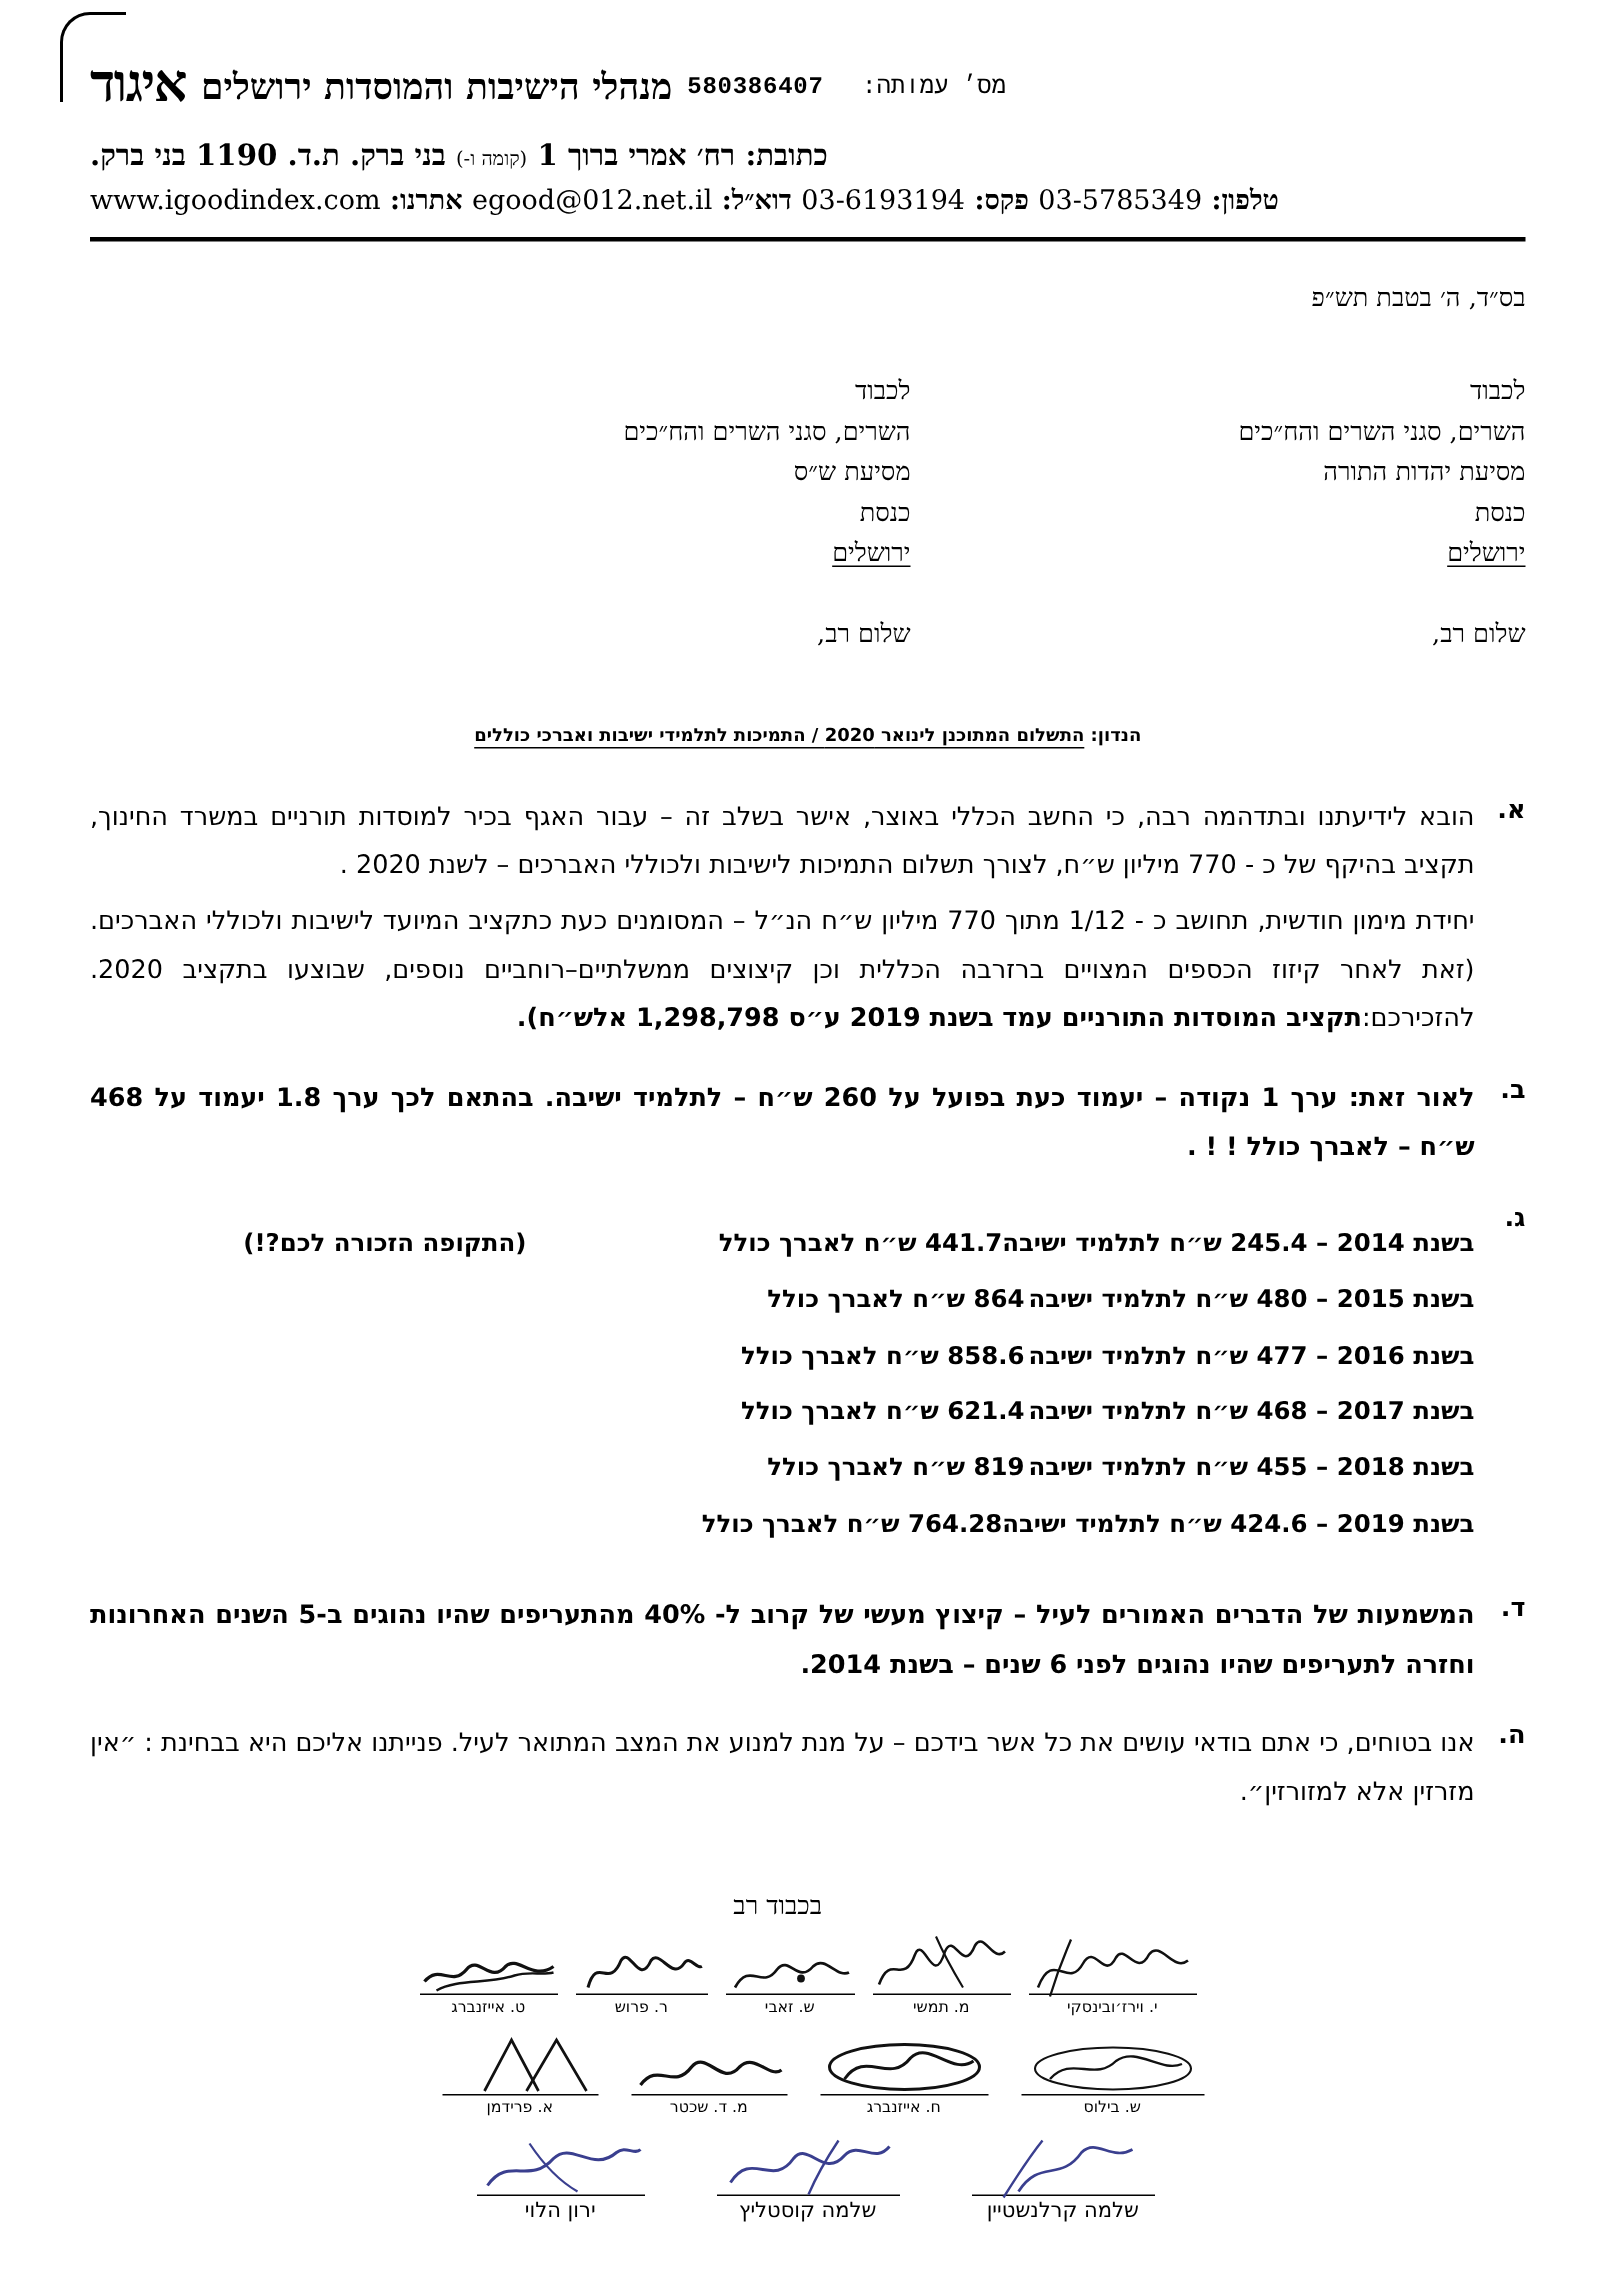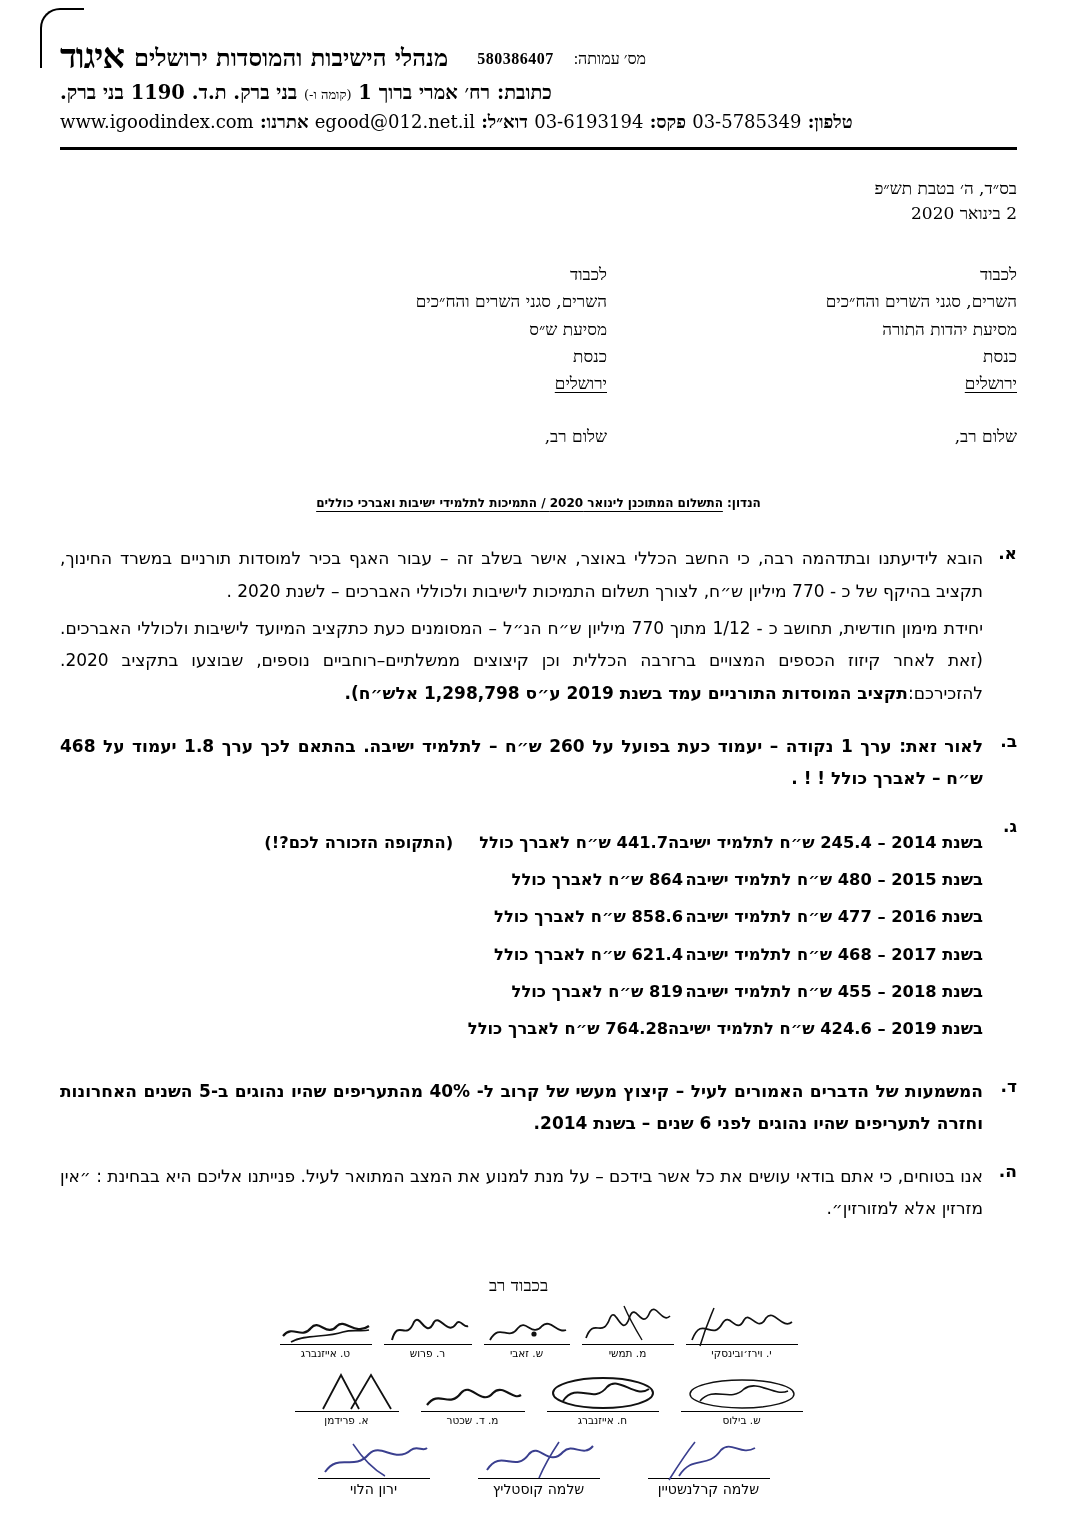--- a/index.html
+++ b/index.html
@@ -56,38 +56,37 @@
     border-bottom:none;
   }
   .lh-org{
     font-family:"DejaVu Serif","Liberation Serif",serif;
     font-weight:bold;
     font-size:24px;
     line-height:1.1;
     padding-bottom:2px;
   }
   .lh-assoc{
-    font-family:Liberation Serif, serif;
+    font-family:Liberation Mono, monospace;
     font-size:16px;
     line-height:1.1;
     padding-bottom:5px;
     white-space:nowrap;
-    margin-left:19px;
   }
   .lh-assoc .num{
     font-weight:bold;
     margin-right:16px;
     letter-spacing:0.5px;
   }
   .lh-line2{
     font-family:"DejaVu Serif","Liberation Serif",serif;
     font-weight:bold;
     font-size:19.5px;
     text-align:left;
-    margin-top:8px;
+    margin-top:19px;
     white-space:nowrap;
     direction:rtl;
   }
   .lh-line2 .floor{
     font-weight:normal;
     font-size:13px;
   }
   .lh-line3{
     font-family:"DejaVu Serif","Liberation Serif",serif;
     font-weight:bold;
@@ -192,21 +191,21 @@
   .trow{
     display:flex;
     flex-direction:row;
     align-items:baseline;
     margin-bottom:21px;
     font-weight:bold;
     white-space:nowrap;
   }
   .t-year{flex:0 0 300px;text-align:right;}
   .t-total{flex:0 0 215px;text-align:right;}
-  .t-note{flex:1 1 auto;text-align:right;font-weight:bold;}
+  .t-note{flex:1 1 auto;text-align:center;font-weight:bold;}
 
   
   .closing{
     margin:46px 0 0 0;
     text-align:center;
     font-family:"DejaVu Serif","Liberation Serif",serif;
     font-size:17px;
     padding-right:40px;
   }
 
@@ -296,21 +295,20 @@
       <span class="lat">egood@012.net.il</span>
       <span>אתרנו:</span>
       <span class="lat">www.igoodindex.com</span>
     </div>
   </div>
 
   <div class="rule"></div>
 
   <div class="datebox">
     <div>בס״ד, ה׳ בטבת תש״פ</div>
-    <div>2 בינואר 2020</div>
   </div>
 
   <div class="addressees">
     <div class="addr-col right">
       <div>לכבוד</div>
       <div>השרים, סגני השרים והח״כים</div>
       <div>מסיעת יהדות התורה</div>
       <div>כנסת</div>
       <div><span class="u">ירושלים</span></div>
       <div class="greet">שלום רב,</div>

